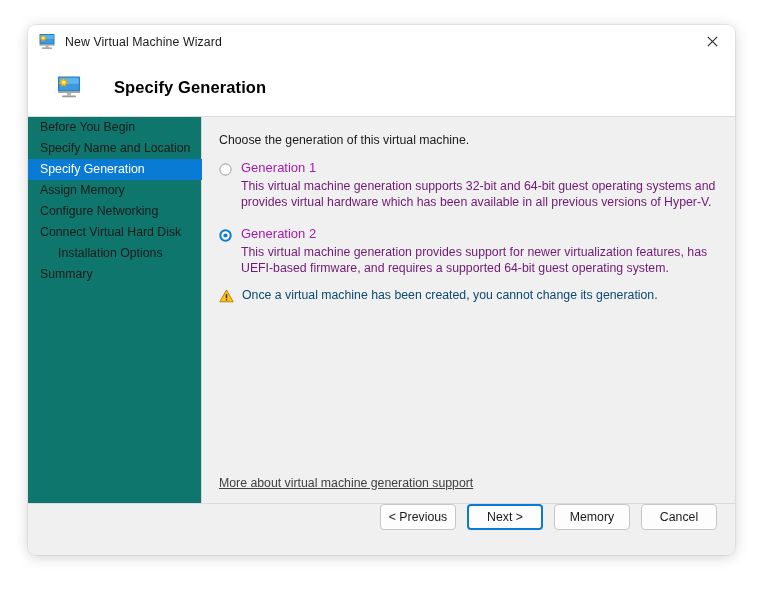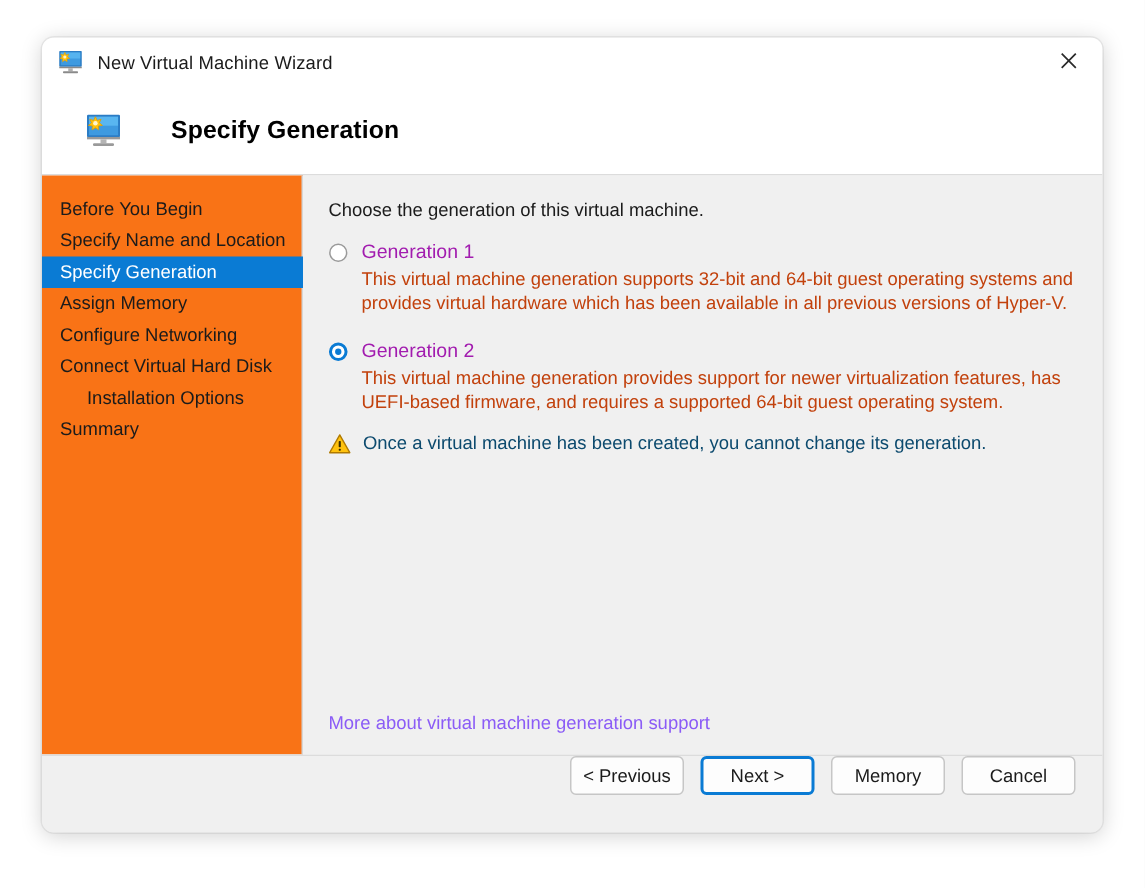--- a/index.html
+++ b/index.html
@@ -94,22 +94,21 @@
   .body {
     flex: 1 1 auto;
     display: flex;
     background: #f0f0f0;
     min-height: 0;
   }
 
   .sidebar {
     width: 174px;
     flex: 0 0 auto;
-    background: #f97316;
-    padding-top: 12px;
+    background: #0f766e;
     border-right: 1px solid #d6d6d6;
     box-sizing: border-box;
   }
   .nav-item {
     height: 21px;
     line-height: 21px;
     padding-left: 12px;
     font-size: 12.3px;
     color: #1b1b1b;
     white-space: nowrap;
@@ -164,21 +163,21 @@
   .radio-dot { fill: #0a7bd4; }
 
   .option-label {
     font-size: 13px;
     color: #a21caf;
     line-height: 15px;
     cursor: default;
   }
   .option-desc {
     font-size: 12.3px;
-    color: #c2410c;
+    color: #701a75;
     line-height: 15.5px;
     margin: 4px 0 0 22px;
     max-width: 478px;
   }
   .gen1-block { margin-bottom: 16px; }
   .gen2-block { margin-bottom: 12px; }
 
   .warning-row {
     display: flex;
     align-items: flex-start;
@@ -198,21 +197,22 @@
     line-height: 15px;
   }
 
   .helplink-wrap {
     position: absolute;
     left: 17px;
     bottom: 12px;
   }
   .helplink {
     font-size: 12.3px;
-    color: #8b5cf6;
+    color: #404040;
+    text-decoration: underline;
     cursor: pointer;
   }
 
   
   .footer {
     height: 52px;
     flex: 0 0 auto;
     background: #f0f0f0;
     border-top: 1px solid #dcdcdc;
     display: flex;

